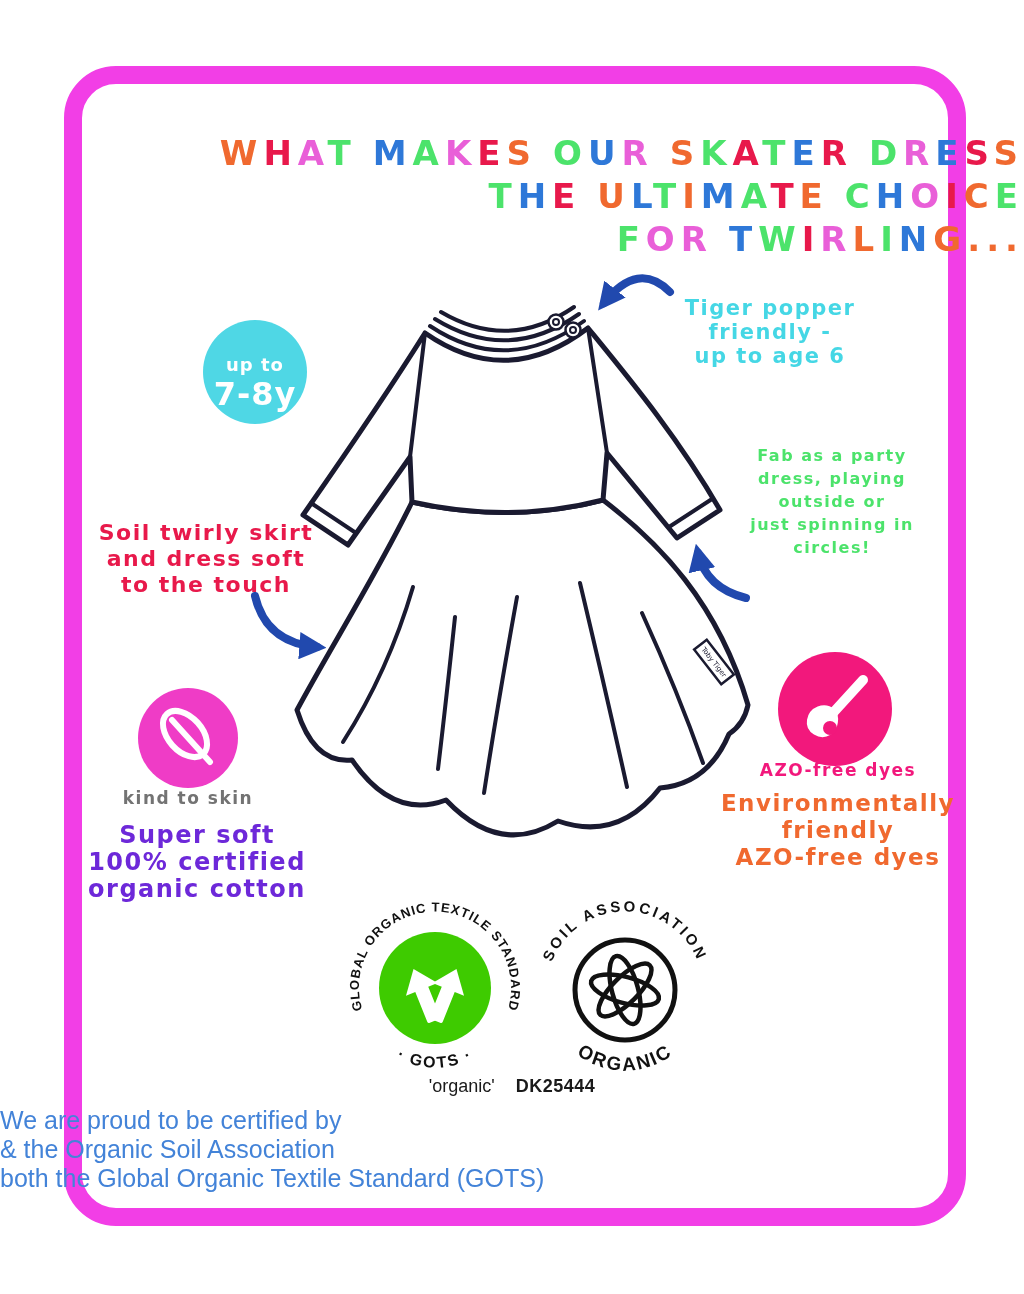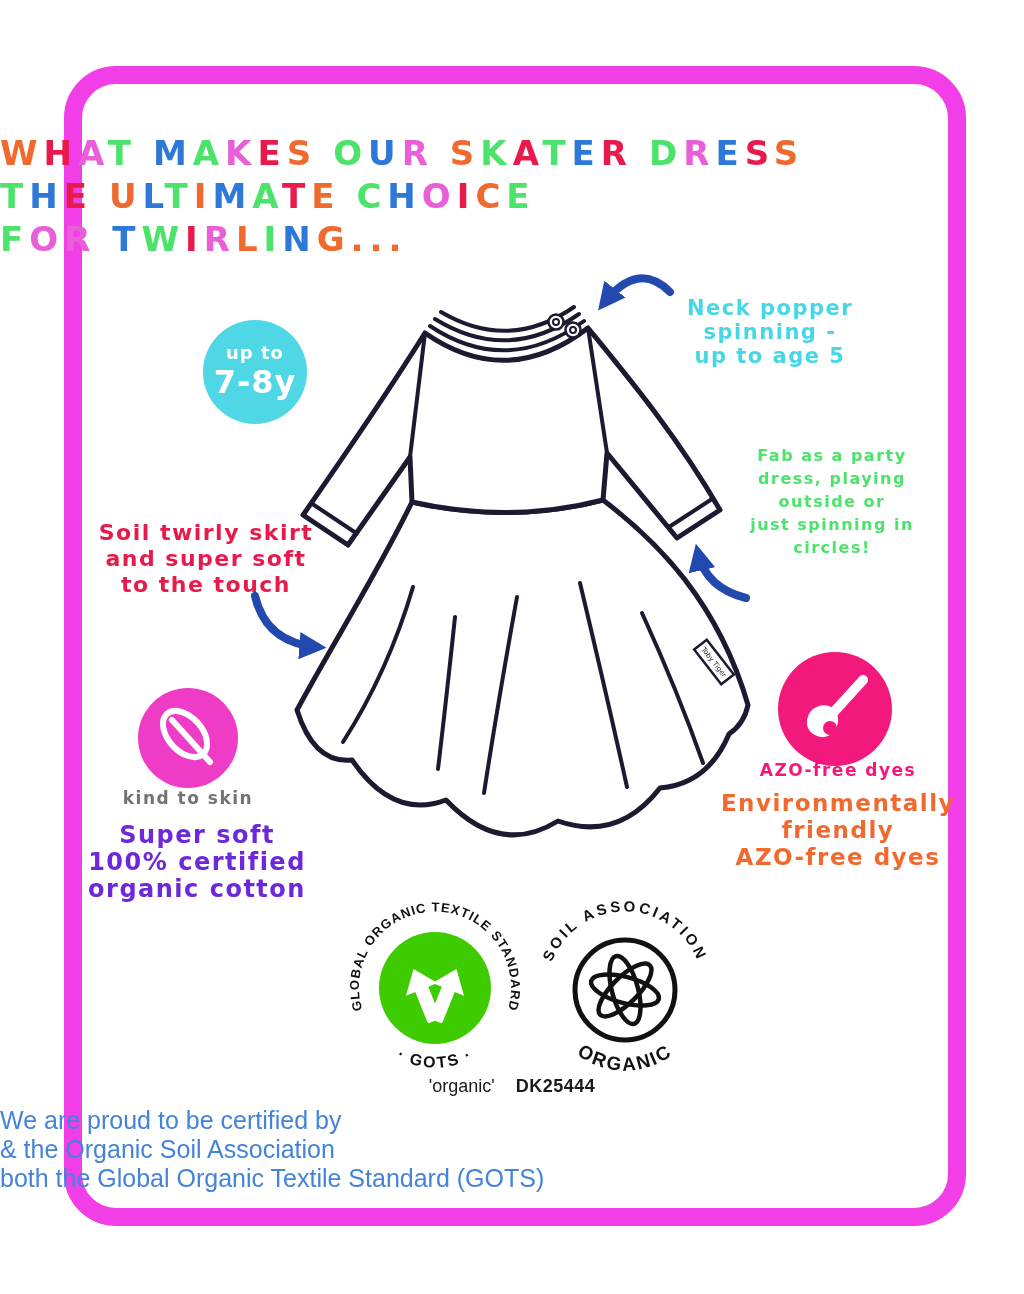--- a/index.html
+++ b/index.html
@@ -1,23 +1,23 @@
 <!DOCTYPE html>
 <html><head>
 <meta charset="utf-8">
 <style>
   html,body{margin:0;padding:0;background:#fff;}
   body{width:1024px;height:1294px;position:relative;font-family:"DejaVu Sans",sans-serif;overflow:hidden;}
   .frame{position:absolute;left:64px;top:66px;width:866px;height:1124px;border:18px solid #f23ee6;border-radius:52px;}
-  .title{position:absolute;left:0;top:132px;width:1024px;text-align:left;font-weight:bold;
+  .title{position:absolute;left:0;top:132px;width:1024px;text-align:right;font-weight:bold;
          font-size:34px;line-height:43px;letter-spacing:6px;}
   .title .sp{display:inline-block;width:16px;}
   .badge{position:absolute;left:203px;top:320px;width:104px;height:104px;border-radius:50%;
          background:#4fd7e5;color:#fff;text-align:center;font-weight:bold;}
-  .badge .b1{font-size:18px;margin-top:22px;letter-spacing:1px;}
+  .badge .b1{font-size:18px;margin-top:34px;letter-spacing:1px;}
   .badge .b2{font-size:32px;letter-spacing:1px;}
   .ann{position:absolute;text-align:center;font-weight:bold;letter-spacing:1.5px;}
   .ann-neck{left:660px;top:296px;width:220px;font-size:21px;line-height:24px;color:#45d7e5;}
   .ann-party{left:718px;top:444px;width:228px;font-size:16px;line-height:23px;color:#4ce36b;}
   .ann-twirly{left:90px;top:520px;width:232px;font-size:22px;line-height:26px;color:#e8194b;}
   .ann-kind{left:98px;top:788px;width:180px;font-size:17px;color:#737373;}
   .ann-soft{left:87px;top:822px;width:220px;font-size:24px;line-height:27px;color:#6d28d9;}
   .ann-azo{left:738px;top:760px;width:200px;font-size:17px;color:#f2187c;}
   .ann-eco{left:718px;top:790px;width:240px;font-size:23px;line-height:27px;color:#f0692f;}
   .iconcircle{position:absolute;border-radius:50%;}
@@ -98,36 +98,36 @@
     </marker>
   </defs>
   <g fill="none" stroke="#2149ae" stroke-width="8" stroke-linecap="round">
     <path d="M670,292 Q638,260 604,303" marker-end="url(#ah)"></path>
     <path d="M746,598 Q706,588 698,553" marker-end="url(#ah)"></path>
     <path d="M255,596 Q266,643 317,647" marker-end="url(#ah)"></path>
   </g>
 </svg>
 
 <div class="ann ann-neck">
-  <div>Neck popper</div>
-  <div>spinning -</div>
-  <div>up to age 5</div>
+  <div>Tiger popper</div>
+  <div>friendly -</div>
+  <div>up to age 6</div>
 </div>
 
 <div class="ann ann-party">
   <div>Fab as a party</div>
   <div>dress, playing</div>
   <div>outside or</div>
   <div>just spinning in</div>
   <div>circles!</div>
 </div>
 
 <div class="ann ann-twirly">
   <div>Soil twirly skirt</div>
-  <div>and super soft</div>
+  <div>and dress soft</div>
   <div>to the touch</div>
 </div>
 
 <div class="iconcircle circ-kind">
   <svg viewBox="0 0 100 100" style="width:100px;height:100px">
     <g fill="none" stroke="#ffffff" stroke-width="6" stroke-linecap="round">
       <ellipse cx="47" cy="46" rx="17" ry="27" transform="rotate(-42 47 46)"></ellipse>
       <path d="M72,74 L34,32"></path>
     </g>
   </svg>

